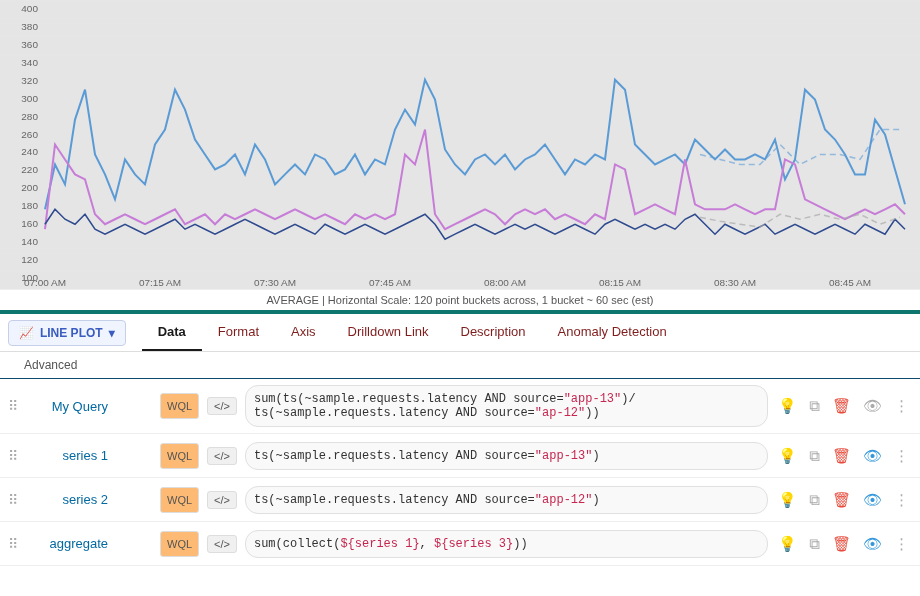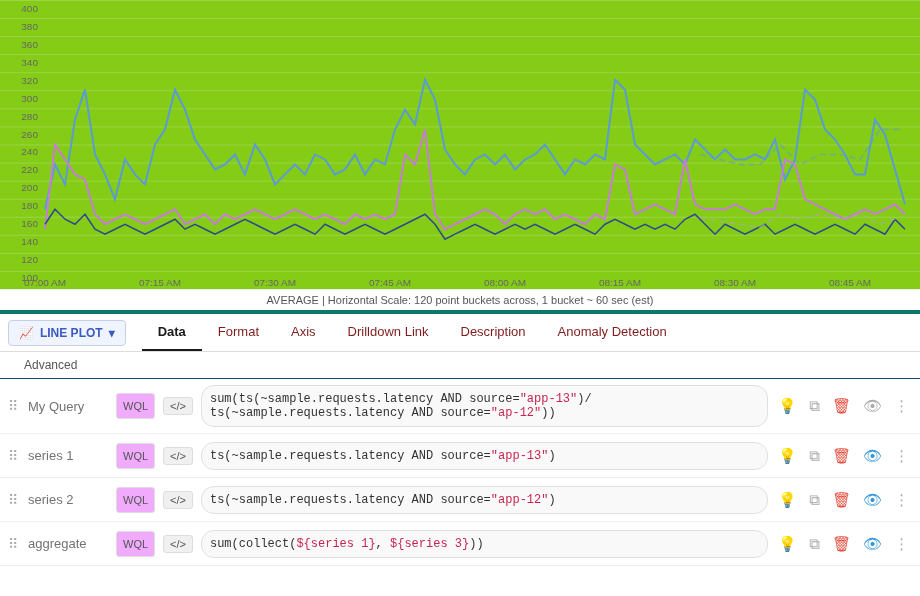--- a/index.html
+++ b/index.html
@@ -3,21 +3,21 @@
   <meta charset="utf-8">
   <style>
     * { box-sizing: border-box; margin: 0; padding: 0; }
     body { font-family: -apple-system, BlinkMacSystemFont, 'Segoe UI', sans-serif; font-size: 13px; background: #fff; color: #333; width: 920px; }
 
     
     .chart-container {
       position: relative;
       width: 920px;
       height: 290px;
-      background: #84cc16;
+      background: #e5e5e5;
       border-bottom: 1px solid #eee;
     }
     .chart-svg { width: 100%; height: 100%; }
 
     
     .avg-label {
       padding: 4px 8px;
       font-size: 11px;
       color: #555;
       border-bottom: 4px solid #0f766e;
@@ -80,33 +80,35 @@
     }
     .drag-handle {
       color: #aaa;
       cursor: grab;
       font-size: 14px;
       width: 12px;
       flex-shrink: 0;
     }
     .row-name {
       font-size: 13px;
-      color: #737373;
+      color: #0369a1;
       width: 80px;
       flex-shrink: 0;
+      text-align: right;
     }
     .badge {
-      background: #f0abfc;
+      background: #fdba74;
       border: 1px solid #ddd;
       border-radius: 3px;
       padding: 6px 6px;
       font-size: 11px;
       color: #555;
       cursor: pointer;
       white-space: nowrap;
+      margin-left: 44px;
     }
     .code-badge {
       background: #f0f0f0;
       border: 1px solid #ddd;
       border-radius: 3px;
       padding: 2px 6px;
       font-size: 11px;
       color: #555;
       cursor: pointer;
     }

